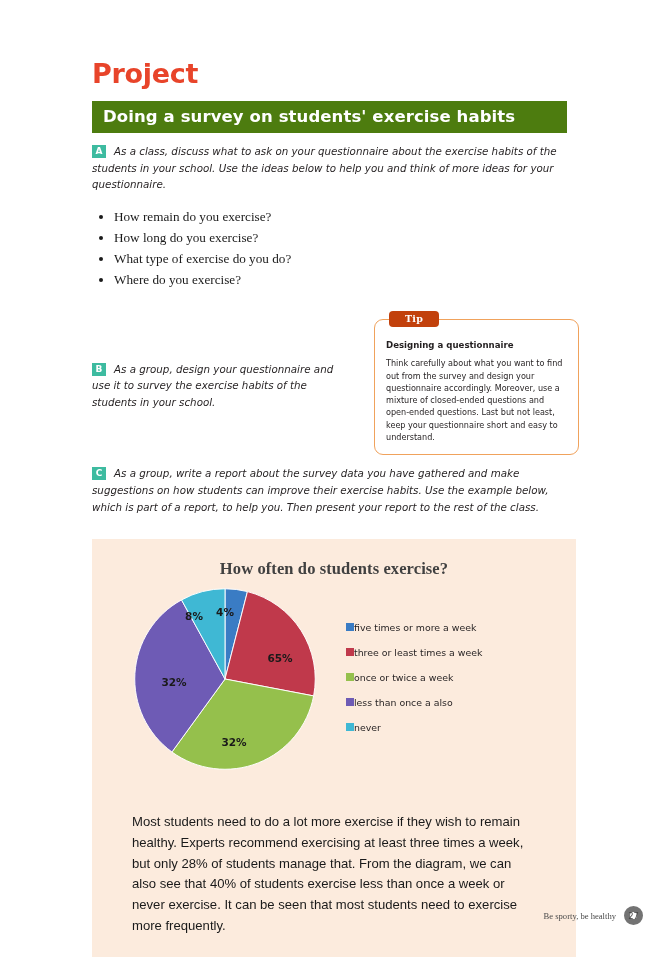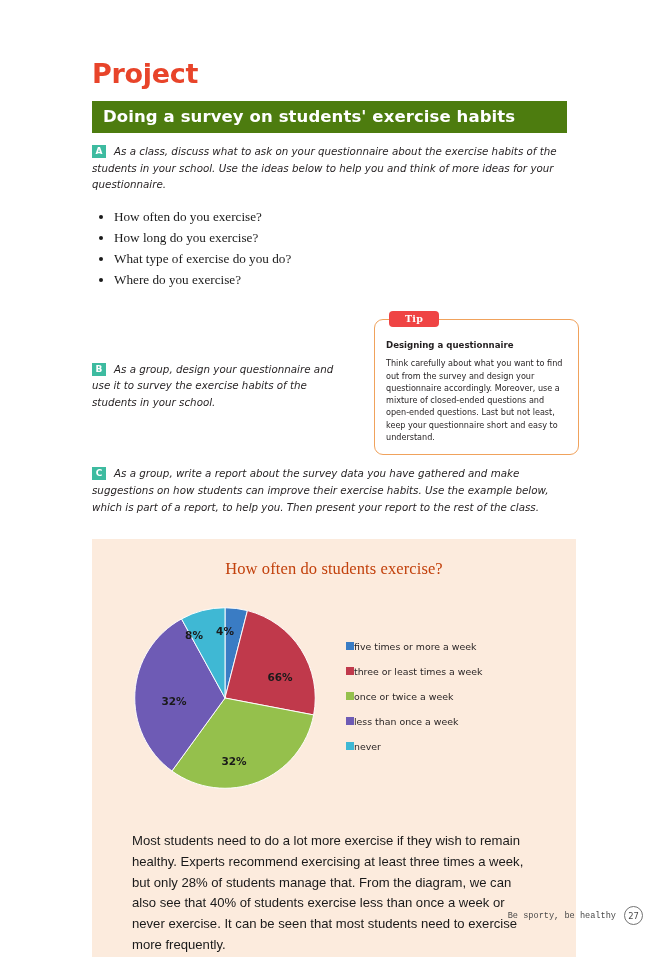--- a/index.html
+++ b/index.html
@@ -143,24 +143,24 @@
   .report-panel {
     margin-top: 24px;
     width: 484px;
     background: #fcebdd;
     padding: 20px 20px 26px 20px;
   }
 
   .chart-title {
     font-family: "Liberation Serif", serif;
     font-size: 16.5px;
-    font-weight: normal;
-    color: #c2410c;
+    font-weight: bold;
+    color: #404040;
     text-align: center;
-    margin-bottom: 24px;
+    margin-bottom: 5px;
     letter-spacing: 0.1px;
   }
 
   .chart-area {
     display: flex;
     align-items: center;
     gap: 10px;
     padding-left: 18px;
   }
 
@@ -220,28 +220,28 @@
   
   .footer {
     position: absolute;
     right: 28px;
     bottom: 32px;
     display: flex;
     align-items: center;
     gap: 8px;
   }
   .footer-text {
-    font-family: Liberation Mono, monospace;
+    font-family: Liberation Serif, serif;
     font-size: 8.6px;
     color: #4a4a4a;
   }
   .page-num {
     width: 19px;
     height: 19px;
-    border: 1px solid #737373;
+    border: 6px solid #737373;
     border-radius: 50%;
     font-family: "DejaVu Sans", sans-serif;
     font-size: 8.4px;
     color: #4a4a4a;
     display: flex;
     align-items: center;
     justify-content: center;
   }
 </style>
 </head>
@@ -252,33 +252,33 @@
 
     <div class="project-title" style="color: rgb(232, 68, 42);">Project</div>
 
     <div class="banner" style="background: #4d7c0f;">Doing a survey on students' exercise habits</div>
 
     <div class="task">
       <span class="badge" style="background: rgb(61, 187, 160);">A</span><span>As a class, discuss what to ask on your questionnaire about the exercise habits of the students in your school. Use the ideas below to help you and think of more ideas for your questionnaire.</span>
     </div>
 
     <ul class="bullets">
-      <li>How often do you exercise?</li>
+      <li>How remain do you exercise?</li>
       <li>How long do you exercise?</li>
       <li>What type of exercise do you do?</li>
       <li>Where do you exercise?</li>
     </ul>
 
     <div class="task-b-wrap">
       <div class="task-b-text">
         <span class="badge" style="background: rgb(61, 187, 160);">B</span><span>As a group, design your questionnaire and use it to survey the exercise habits of the students in your school.</span>
       </div>
 
       <div class="tipbox" style="border-color: rgb(240, 162, 92);">
-        <div class="tip-tab" style="background: #ef4444;">Tip</div>
+        <div class="tip-tab" style="background: #c2410c;">Tip</div>
         <div class="tip-heading">Designing a questionnaire</div>
         <div class="tip-body">Think carefully about what you want to find out from the survey and design your questionnaire accordingly. Moreover, use a mixture of closed-ended questions and open-ended questions. Last but not least, keep your questionnaire short and easy to understand.</div>
       </div>
     </div>
 
     <div class="task">
       <span class="badge" style="background: rgb(61, 187, 160);">C</span><span>As a group, write a report about the survey data you have gathered and make suggestions on how students can improve their exercise habits. Use the example below, which is part of a report, to help you. Then present your report to the rest of the class.</span>
     </div>
 
     <div class="report-panel" style="background: rgb(252, 235, 221);">
@@ -289,42 +289,42 @@
           <svg class="pie" viewBox="0 0 200 200">
             <g id="pie-slices">
                 <path d="M 100 100 L 100 5 A 95 95 0 0 1 123.62553928066123 7.984599692780051 Z" fill="#3a7cc4" stroke="#ffffff" stroke-width="1"></path>
                 <path d="M 100 100 L 123.62553928066123 7.984599692780051 A 95 95 0 0 1 193.31728881922544 117.80122488564383 Z" fill="#c0394b" stroke="#ffffff" stroke-width="1"></path>
                 <path d="M 100 100 L 193.31728881922544 117.80122488564383 A 95 95 0 0 1 44.16040103221506 176.85661446562 Z" fill="#95c04c" stroke="#ffffff" stroke-width="1"></path>
                 <path d="M 100 100 L 44.16040103221506 176.85661446562 A 95 95 0 0 1 54.23340096033697 16.750865395833003 Z" fill="#6e5bb5" stroke="#ffffff" stroke-width="1"></path>
                 <path d="M 100 100 L 54.23340096033697 16.750865395833003 A 95 95 0 0 1 99.99999999999999 5 Z" fill="#3fb8d4" stroke="#ffffff" stroke-width="1"></path>
               </g>
           </svg>
           <div class="pct" style="left:95px;  top:28px;">4%</div>
-          <div class="pct" style="left:150px; top:74px;">66%</div>
+          <div class="pct" style="left:150px; top:74px;">65%</div>
           <div class="pct" style="left:104px; top:158px;">32%</div>
           <div class="pct" style="left:44px;  top:98px;">32%</div>
           <div class="pct" style="left:64px;  top:32px;">8%</div>
         </div>
 
         <div class="legend">
           <div class="legend-row">
             <span class="swatch" style="background: rgb(58, 124, 196);"></span>
             <span class="legend-label">five times or more a week</span>
           </div>
           <div class="legend-row">
             <span class="swatch" style="background: rgb(192, 57, 75);"></span>
             <span class="legend-label">three or least times a week</span>
           </div>
           <div class="legend-row">
             <span class="swatch" style="background: rgb(149, 192, 76);"></span>
             <span class="legend-label">once or twice a week</span>
           </div>
           <div class="legend-row">
             <span class="swatch" style="background: rgb(110, 91, 181);"></span>
-            <span class="legend-label">less than once a week</span>
+            <span class="legend-label">less than once a also</span>
           </div>
           <div class="legend-row">
             <span class="swatch" style="background: rgb(63, 184, 212);"></span>
             <span class="legend-label">never</span>
           </div>
         </div>
       </div>
 
       <div class="report-text">Most students need to do a lot more exercise if they wish to remain healthy. Experts recommend exercising at least three times a week, but only 28% of students manage that. From the diagram, we can also see that 40% of students exercise less than once a week or never exercise. It can be seen that most students need to exercise more frequently.</div>
     </div>

